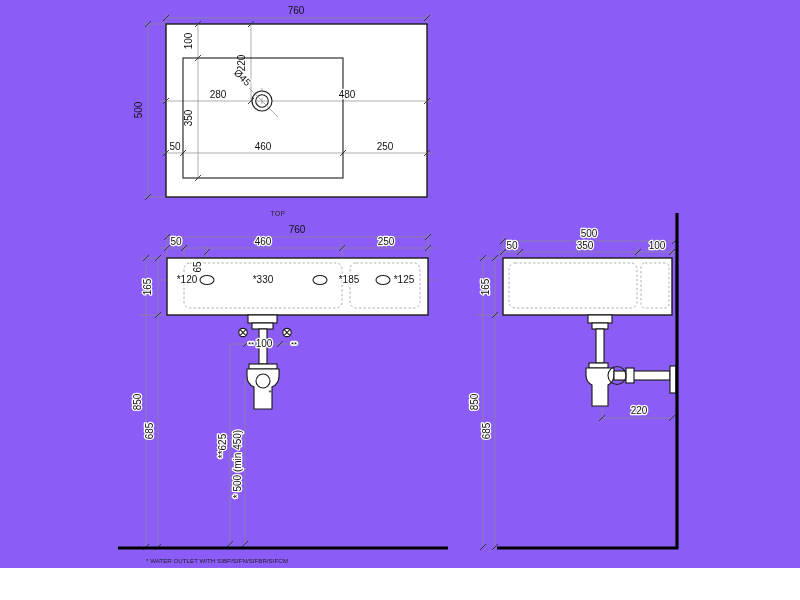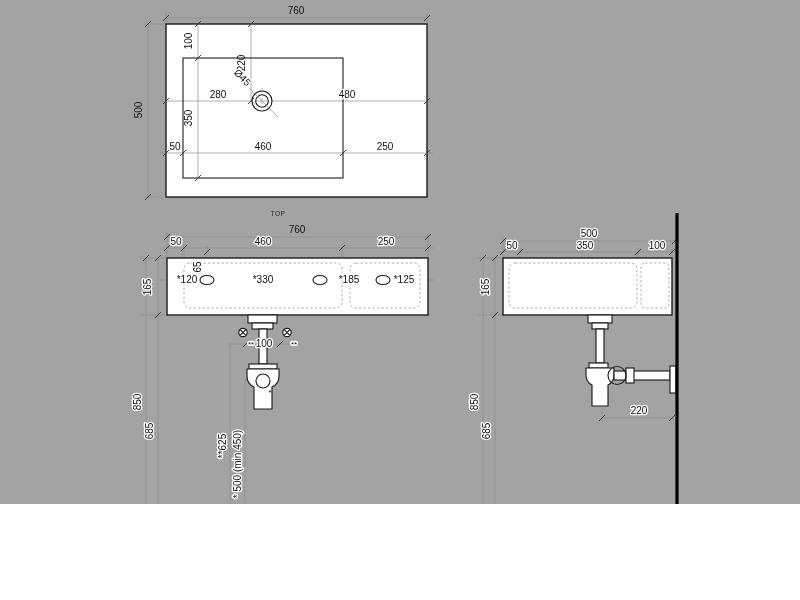--- a/index.html
+++ b/index.html
@@ -1,16 +1,16 @@
 <!DOCTYPE html>
 <html><head>
 <meta charset="utf-8">
 <style>
   html,body { margin:0; padding:0; background:#fff; }
-  #stage { position:relative; width:800px; height:504px; background:#a3a3a3; overflow:hidden; }
+  #stage { position:relative; width:800px; height:568px; background:#8b5cf6; overflow:hidden; }
   svg { display:block; }
   svg text { font-family:"Liberation Sans", sans-serif; fill:#111; }
   .outline { fill:#ffffff; stroke:#1c1c1c; stroke-width:1.4; }
   .thin    { fill:none;   stroke:#1c1c1c; stroke-width:1.1; }
   .part    { fill:#ffffff; stroke:#1c1c1c; stroke-width:1.15; }
   .dim     { fill:none; stroke:#8d8d8d; stroke-width:0.7; }
   .dash    { fill:none; stroke:#9b9b9b; stroke-width:0.8; stroke-dasharray:2.4 2.1; }
   .tick    { fill:none; stroke:#2e2e2e; stroke-width:0.9; }
   .heavy   { fill:none; stroke:#000000; stroke-width:3.2; }
   .dt  { font-size:10px; text-anchor:middle; }

